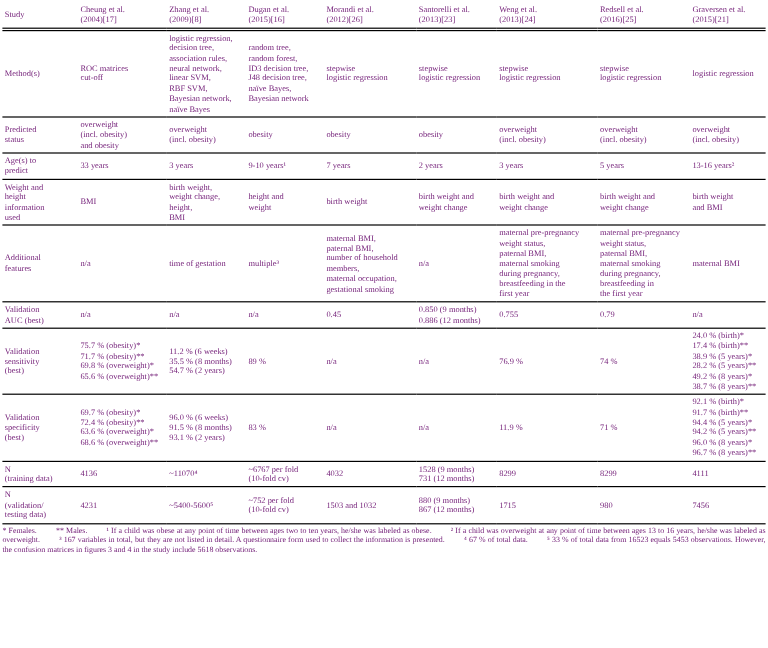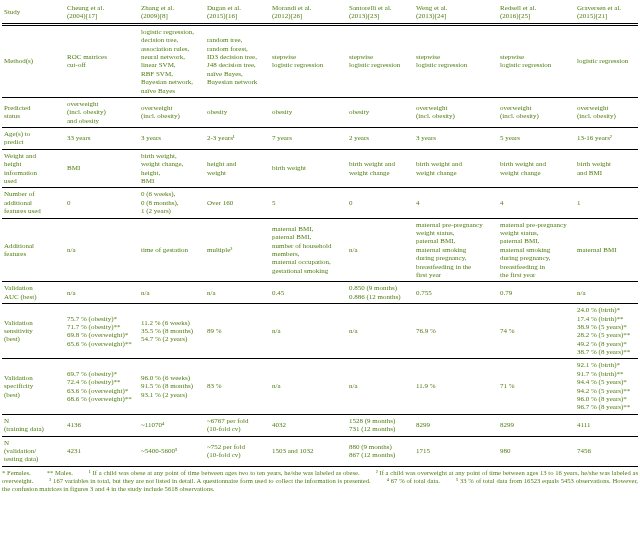--- a/index.html
+++ b/index.html
@@ -8,21 +8,21 @@
     background: #ffffff;
     width: 640px;
     height: 540px;
     overflow: hidden;
   }
   .page {
     width: 636px;
     height: 536px;
     padding: 2px 2px;
     font-family: "Liberation Serif", "DejaVu Serif", serif;
-    color: #4d7c0f;
+    color: #701a75;
     background: #ffffff;
   }
   table.comparison {
     width: 636px;
     border-collapse: collapse;
     table-layout: fixed;
   }
   table.comparison th, table.comparison td {
     font-size: 7px;
     line-height: 1.2;
@@ -135,21 +135,21 @@
           <td>overweight
 (incl. obesity)</td>
           <td>overweight
 (incl. obesity)</td>
         </tr>
         <tr>
           <th class="rowlabel">Age(s) to
 predict</th>
           <td>33 years</td>
           <td>3 years</td>
-          <td>2-3 years¹</td>
+          <td>9-10 years¹</td>
           <td>7 years</td>
           <td>2 years</td>
           <td>3 years</td>
           <td>5 years</td>
           <td>13-16 years²</td>
         </tr>
         <tr>
           <th class="rowlabel">Weight and
 height
 information
@@ -165,35 +165,20 @@
           <td>birth weight and
 weight change</td>
           <td>birth weight and
 weight change</td>
           <td>birth weight and
 weight change</td>
           <td>birth weight
 and BMI</td>
         </tr>
         <tr>
-          <th class="rowlabel">Number of
-additional
-features used</th>
-          <td>0</td>
-          <td>0 (6 weeks),
-0 (8 months),
-1 (2 years)</td>
-          <td>Over 160</td>
-          <td>5</td>
-          <td>0</td>
-          <td>4</td>
-          <td>4</td>
-          <td>1</td>
-        </tr>
-        <tr>
           <th class="rowlabel">Additional
 features</th>
           <td>n/a</td>
           <td>time of gestation</td>
           <td>multiple³</td>
           <td>maternal BMI,
 paternal BMI,
 number of household
 members,
 maternal occupation,

